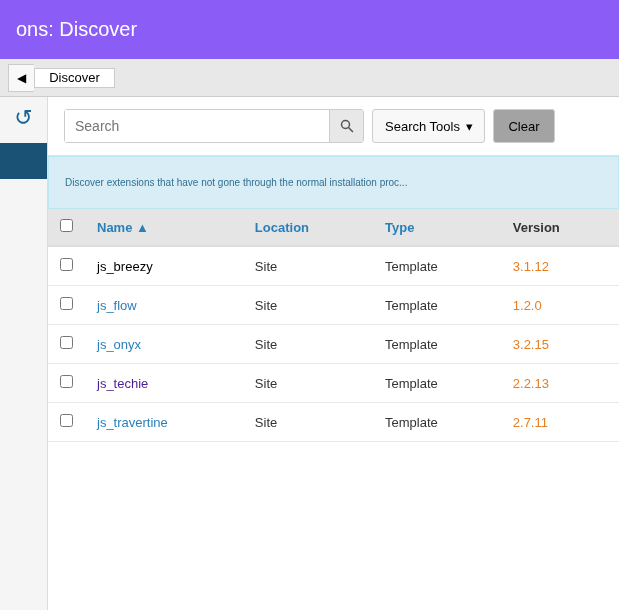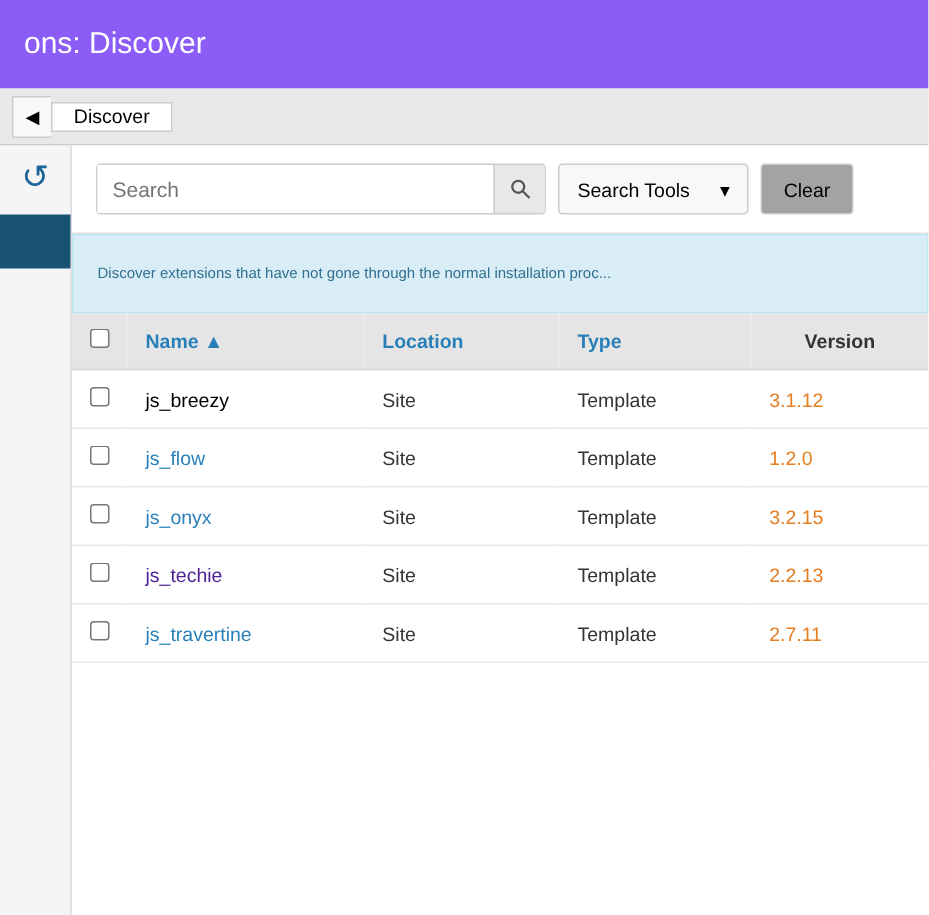--- a/index.html
+++ b/index.html
@@ -122,21 +122,21 @@
     .search-tools-btn {
       border: 1px solid #ccc;
       background: #f8f8f8;
       height: 34px;
       padding: 0 12px;
       cursor: pointer;
       font-size: 13px;
       border-radius: 3px;
       display: flex;
       align-items: center;
-      gap: 20px;
+      gap: 6px;
       white-space: nowrap;
     }
     .clear-btn {
       border: 1px solid #ccc;
       background: #a3a3a3;
       height: 34px;
       padding: 0 14px;
       cursor: pointer;
       font-size: 13px;
       border-radius: 3px;
@@ -239,21 +239,21 @@
           </th>
           <th style="cursor:pointer;">
             <span>Name ▲</span>
           </th>
           <th style="cursor:pointer;">
             <span>Location</span>
           </th>
           <th style="cursor:pointer;">
             <span>Type</span>
           </th>
-          <th class="version-col" style="cursor:pointer;text-align:center;">
+          <th class="version-col" style="cursor:pointer;">
             <span>Version</span>
           </th>
         </tr>
       </thead>
       <tbody id="table-body">
       <tr>
             <td class="checkbox-cell"><input type="checkbox" style=""></td>
             <td style="color: #000000;">js_breezy</td>
             <td>Site</td>
             <td>Template</td>

